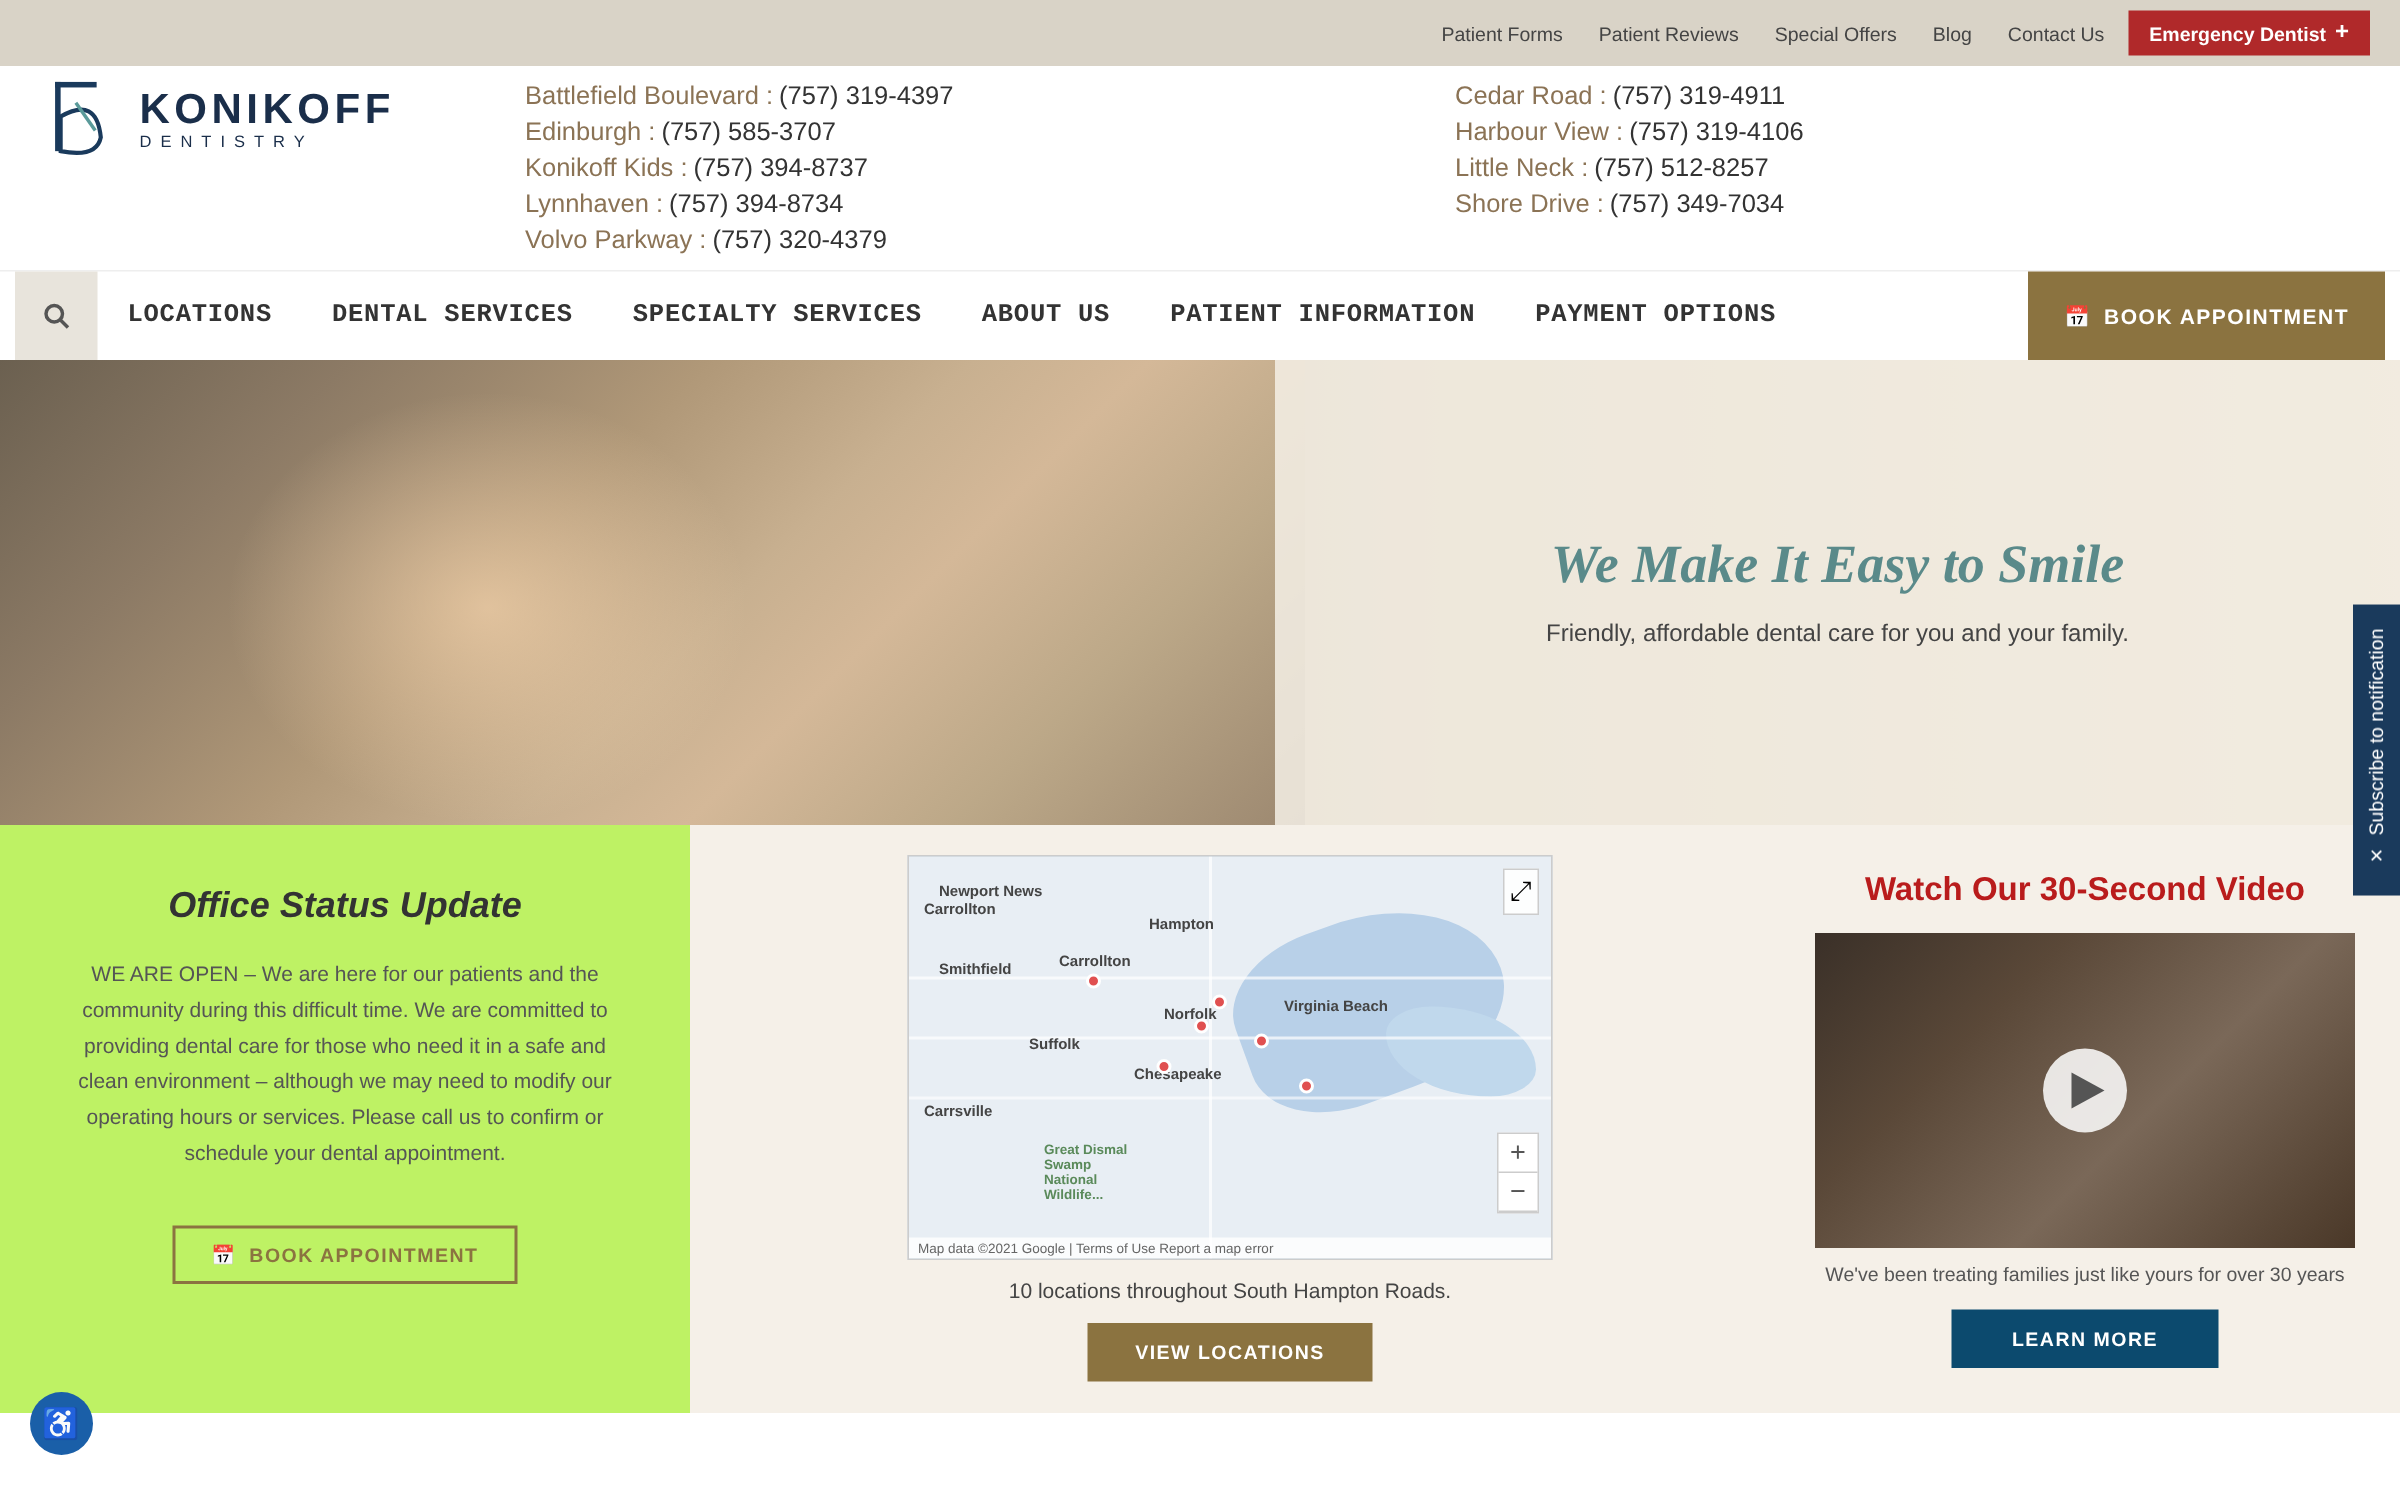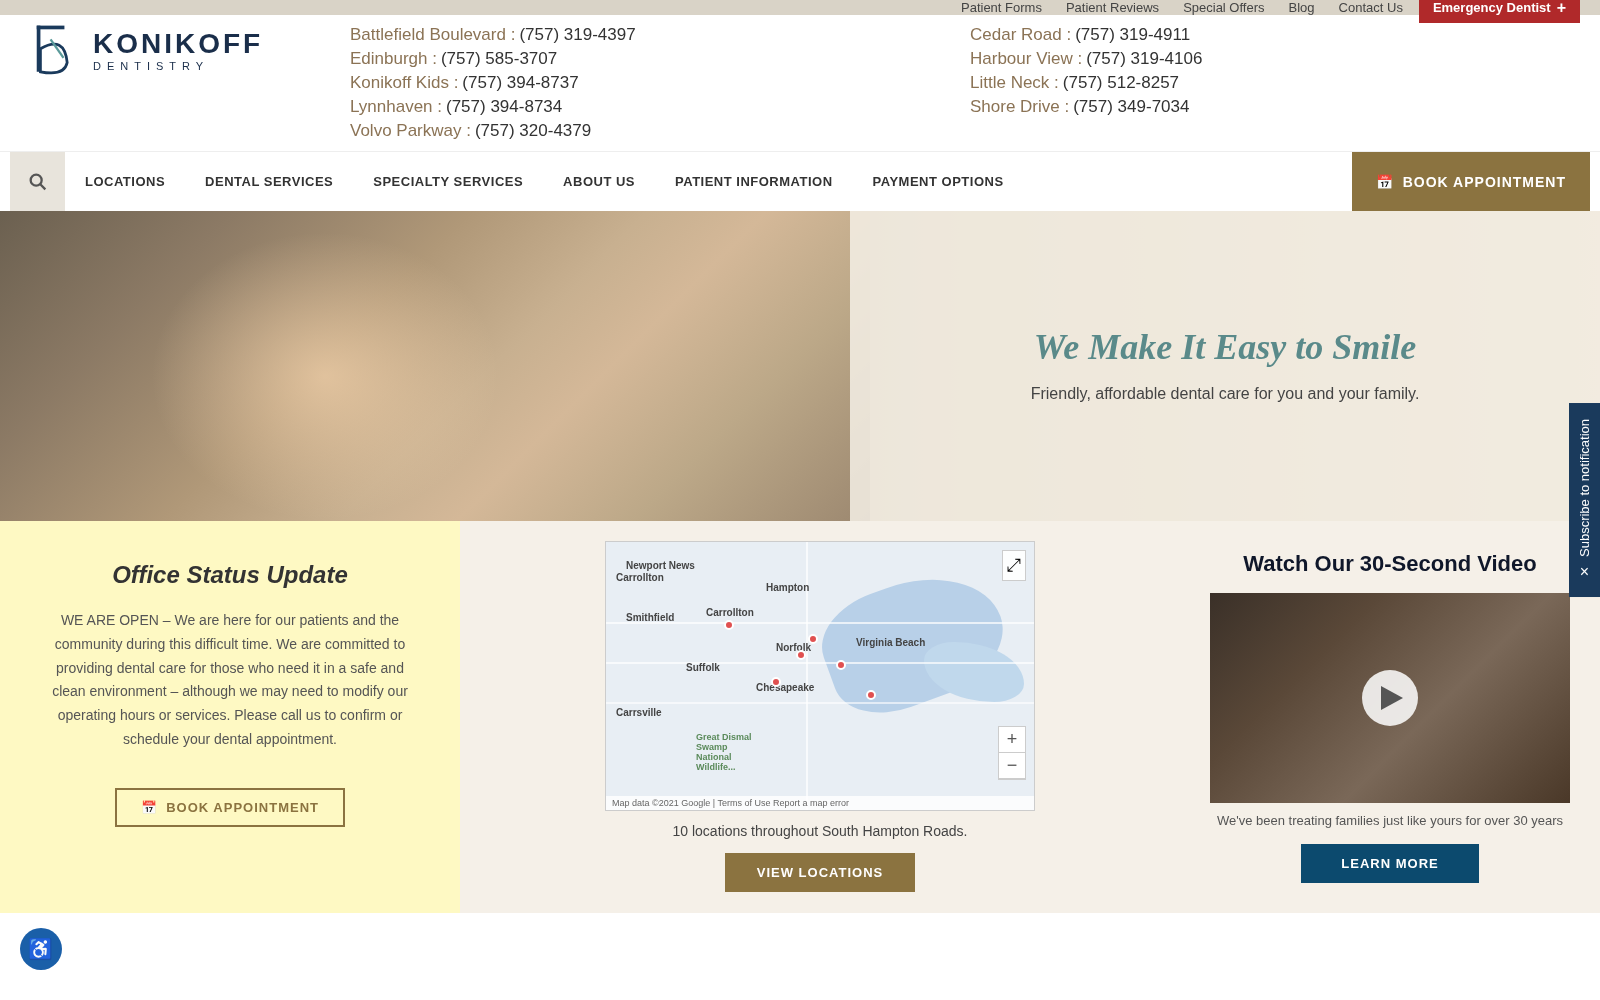--- a/index.html
+++ b/index.html
@@ -5,21 +5,21 @@
     * { margin: 0; padding: 0; box-sizing: border-box; }
     body { font-family: Arial, sans-serif; width: 1600px; overflow-x: hidden; background: #fff; }
 
     
     .top-bar {
       background: #d9d3c7;
       display: flex;
       justify-content: flex-end;
       align-items: center;
       padding: 0 20px;
-      height: 15px;
+      height: 44px;
       font-size: 13px;
     }
     .top-bar a {
       color: #444;
       text-decoration: none;
       margin-left: 24px;
       cursor: pointer;
     }
     .top-bar .emergency-btn {
       background: #b0292a;
@@ -116,29 +116,30 @@
     }
     .nav-search svg { width: 22px; height: 22px; }
     .nav-items {
       display: flex;
       align-items: center;
       flex: 1;
       height: 100%;
     }
     .nav-item {
       padding: 0 20px;
-      font-size: 13px;
+      font-size: 17px;
       font-weight: 700;
       letter-spacing: 0.5px;
       color: #333;
       cursor: pointer;
       height: 100%;
       display: flex;
       align-items: center;
       white-space: nowrap;
+      font-family: Liberation Mono, monospace;
     }
     .nav-book {
       background: #8b7340;
       color: #fff;
       padding: 0 24px;
       height: 60px;
       display: flex;
       align-items: center;
       font-size: 14px;
       font-weight: 700;
@@ -232,21 +233,21 @@
     
     .lower {
       display: flex;
       min-height: 380px;
       background: #f5f0e8;
     }
 
     
     .office-status {
       width: 460px;
-      background: #fef9c3;
+      background: #bef264;
       padding: 40px 40px;
       display: flex;
       flex-direction: column;
       align-items: center;
       text-align: center;
     }
     .office-status h2 {
       font-size: 24px;
       color: #333;
       font-weight: 700;
@@ -382,21 +383,21 @@
     .video-section {
       width: 420px;
       background: #f5f0e8;
       padding: 30px 30px;
       display: flex;
       flex-direction: column;
       align-items: center;
     }
     .video-section h2 {
       font-size: 22px;
-      color: #0f172a;
+      color: #b91c1c;
       margin-bottom: 16px;
       text-align: center;
     }
     .video-thumb {
       width: 100%;
       max-width: 380px;
       height: 210px;
       background: linear-gradient(135deg, #3a3028 0%, #5a4838 30%, #7a6858 60%, #4a3828 100%);
       position: relative;
       display: flex;

